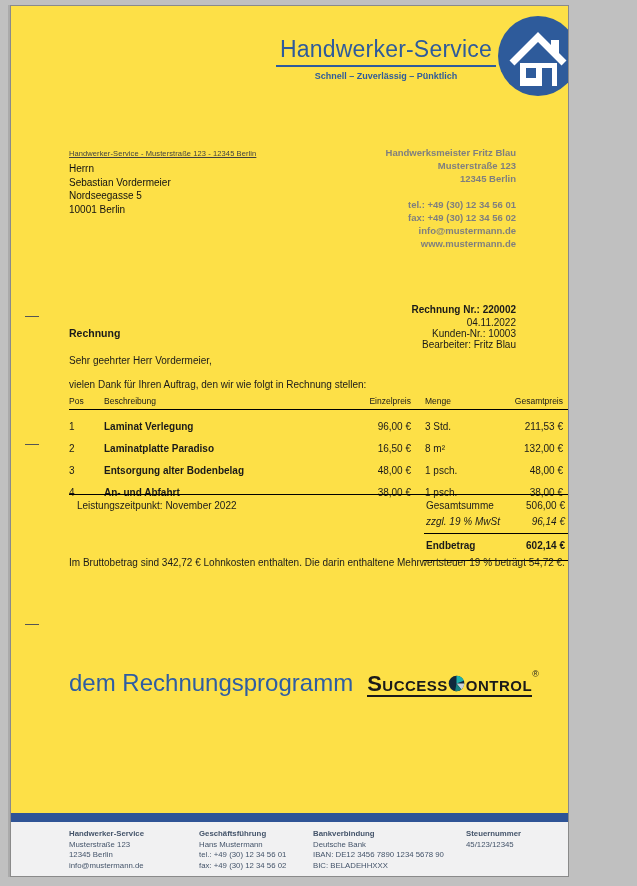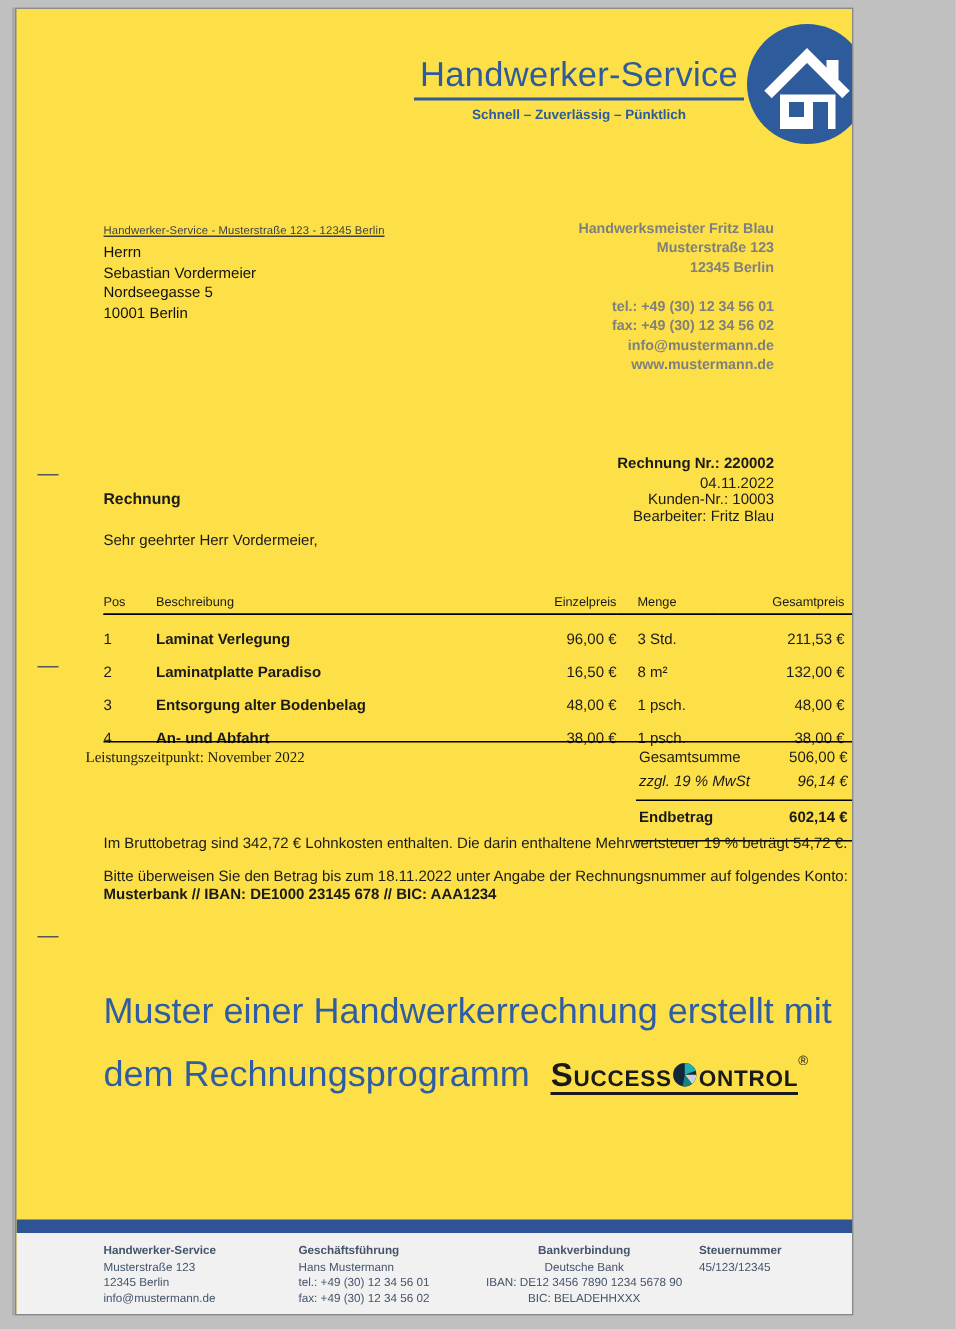--- a/index.html
+++ b/index.html
@@ -60,21 +60,21 @@
   .items td { font-size:10px; padding:11px 0 0 0; vertical-align:bottom; }
   .items td.desc { font-weight:700; }
   .items .col-pos { width:35px; }
   .items .col-unit { width:85px; }
   .items .col-qty { width:68px; padding-left:14px; }
   .items .col-total { width:100px; padding-right:16px; }
   .items th.col-qty { padding-left:14px; }
   .items th.col-total { padding-right:16px; }
   .table-bottom-rule { position:absolute; top:488px; left:58px; width:510px; border-top:1px solid #000; }
   
-  .service-period { position:absolute; top:494px; left:46px; font-size:10px;font-family:Liberation Serif, serif; }
+  .service-period { position:absolute; top:494px; left:66px; font-size:10px; }
   .totals-box { position:absolute; top:492px; left:413px; width:155px; font-size:10px;text-align:right; }
   .totals-row { display:flex; justify-content:space-between; padding:1px 14px 1px 2px; line-height:14px; }
   .totals-row.vat { font-style:italic; }
   .totals-rule { border-top:1px solid #000; margin-top:3px; }
   .totals-row.end { font-weight:700; padding-top:5px; padding-bottom:4px; }
   
   .note-labor { position:absolute; top:551px; left:58px; width:520px; font-size:10px; }
   .note-payment { position:absolute; top:573px; left:58px; width:520px; font-size:10px; line-height:11.5px; }
   .note-payment .bank { font-weight:700; }
   
@@ -90,21 +90,21 @@
   .sc-pie { display:inline-block; width:17px; height:17px; vertical-align:-1px; margin:0 0.5px; }
   .sc-reg { font-size:9px; color:#1a1a1a; vertical-align:14px; }
   
   .fold-mark { position:absolute; left:14px; width:14px; border-top:1.5px solid #555; }
   .fm1 { top:310px; } .fm2 { top:438px; } .fm3 { top:618px; }
   
   .footer-bar { position:absolute; top:807px; left:0; width:617px; height:9px; background:#2f5496; }
   .footer-area { position:absolute; top:816px; left:0; width:617px; height:56px; background:#f1f1f2; }
   .footer-col { position:absolute; top:7px; font-size:7.8px; line-height:10.5px; color:#44546a; }
   .footer-col .ft { font-weight:700; }
-  .fc1 { left:58px; } .fc2 { left:188px; } .fc3 { left:313px;text-align:center; } .fc4 { left:455px; }
+  .fc1 { left:58px; } .fc2 { left:188px; } .fc3 { left:302px; } .fc4 { left:455px; }
 </style>
 </head>
 <body>
 
 <div class="page">
 
   <div class="brand">
     <div><span class="brand-title">Handwerker-Service</span></div>
     <div class="brand-tagline">Schnell – Zuverlässig – Pünktlich</div>
   </div>
@@ -141,20 +141,21 @@
 
   <div class="invoice-meta">
     <div class="num">Rechnung Nr.: 220002</div>
     <div class="date">04.11.2022</div>
     <div class="small">Kunden-Nr.: 10003</div>
     <div class="small">Bearbeiter: Fritz Blau</div>
   </div>
 
   <div class="letter-heading">Rechnung</div>
   <div class="salutation">Sehr geehrter Herr Vordermeier,</div>
+  <div class="intro">vielen Dank für Ihren Auftrag, den wir wie folgt in Rechnung stellen:</div>
 
   <table class="items">
     <thead>
       <tr>
         <th class="col-pos">Pos</th>
         <th>Beschreibung</th>
         <th class="r col-unit">Einzelpreis</th>
         <th class="col-qty">Menge</th>
         <th class="r col-total">Gesamtpreis</th>
       </tr>
@@ -204,27 +205,22 @@
     </div>
     <div class="totals-rule"></div>
     <div class="totals-row end">
       <span>Endbetrag</span>
       <span>602,14 €</span>
     </div>
     <div class="totals-rule"></div>
   </div>
 
   <div class="note-labor">Im Bruttobetrag sind 342,72 € Lohnkosten enthalten. Die darin enthaltene Mehrwertsteuer 19 % beträgt 54,72 €.</div>
-  <div class="note-payment">
-    <div>Bitte überweisen Sie den Betrag bis zum 18.11.2022 unter Angabe der Rechnungsnummer auf folgendes Konto:</div>
-    <div class="bank">Musterbank // IBAN: DE1000 23145 678 // BIC: AAA1234</div>
-  </div>
 
   <div class="promo">
-    <div>Muster einer Handwerkerrechnung erstellt mit</div>
     <div>
       <span>dem Rechnungsprogramm</span><span class="sc-logo"><span class="sc-text"><span>Success</span><span class="sc-pie"><svg width="17" height="17" viewBox="0 0 24 24">
                 <circle cx="12" cy="12" r="11" fill="#10283c"></circle>
                 <path d="M12 12 L12 1 A11 11 0 0 1 22.3 8.2 Z" fill="#1fb0ac"></path>
                 <path d="M12 12 L23 12 A11 11 0 0 1 18.8 20.6 Z" fill="#c9d2d8"></path>
                 <path d="M12 12 L18.8 20.6 A11 11 0 0 1 10 22.8 Z" fill="#15807e"></path>
               </svg></span><span>ontrol</span></span><span class="sc-reg">®</span></span>
     </div>
   </div>
 

